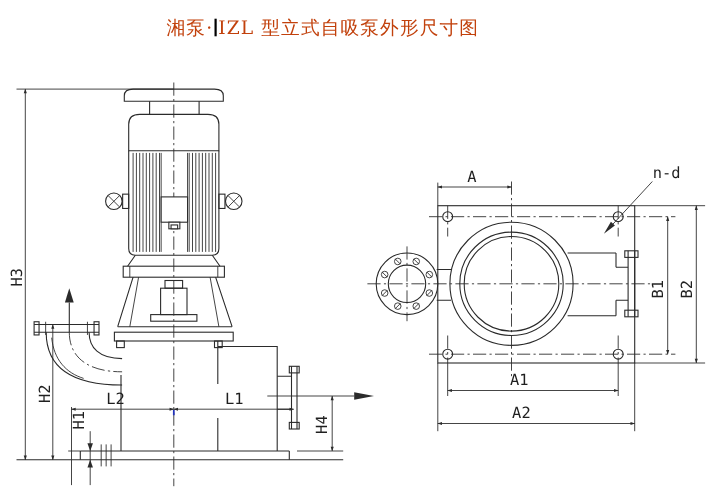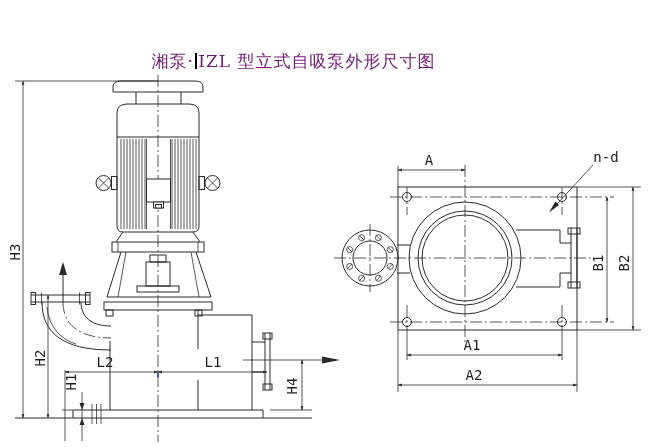--- a/index.html
+++ b/index.html
@@ -1,20 +1,20 @@
 <!DOCTYPE html>
 <html><head>
 <meta charset="utf-8">
 <style>
   html,body{margin:0;padding:0;background:#ffffff;}
   .stage{position:relative;width:657px;height:447px;background:#fff;overflow:hidden;
          font-family:"Liberation Sans",sans-serif;}
   .title{position:absolute;top:14px;left:0;width:587px;text-align:center;
          font-family:"DejaVu Serif","Liberation Serif",serif;
-         font-size:17px;color:#701a75;letter-spacing:1px;white-space:nowrap;margin-top:36px;}
+         font-size:17px;color:#c2410c;letter-spacing:1px;white-space:nowrap;}
   .caret{display:inline-block;width:2.5px;height:16px;background:#000;
          vertical-align:-2px;margin:0 1px;}
   svg{position:absolute;left:0;top:0;}
   .ln{stroke:#2b2b2b;stroke-width:1;fill:none;}
   .thin{stroke:#2b2b2b;stroke-width:0.8;fill:none;}
   .cl{stroke:#2b2b2b;stroke-width:0.8;fill:none;stroke-dasharray:12 3 2 3;}
   .dim{stroke:#2b2b2b;stroke-width:0.8;fill:none;}
   .solidfill{fill:#2b2b2b;stroke:none;}
   .whitebox{fill:#ffffff;stroke:#2b2b2b;stroke-width:1;}
   text{font-family:"DejaVu Sans Mono","Liberation Mono",monospace;

